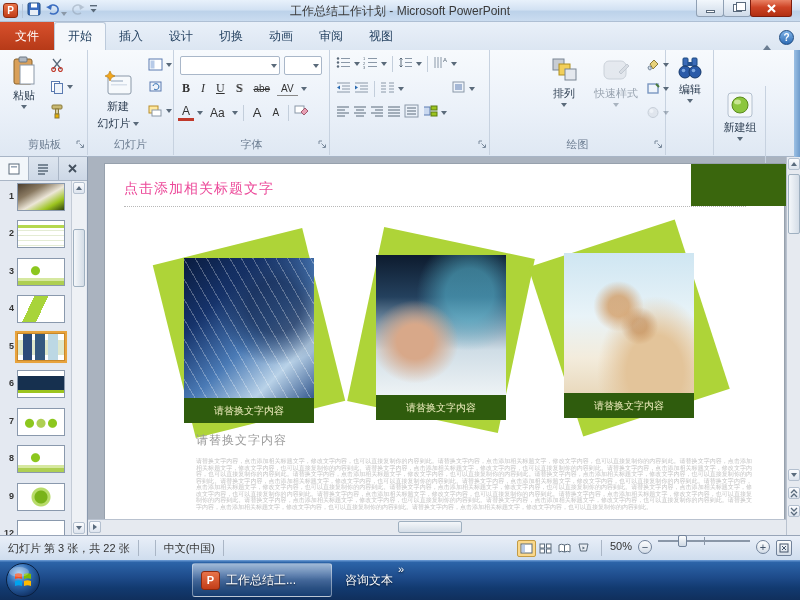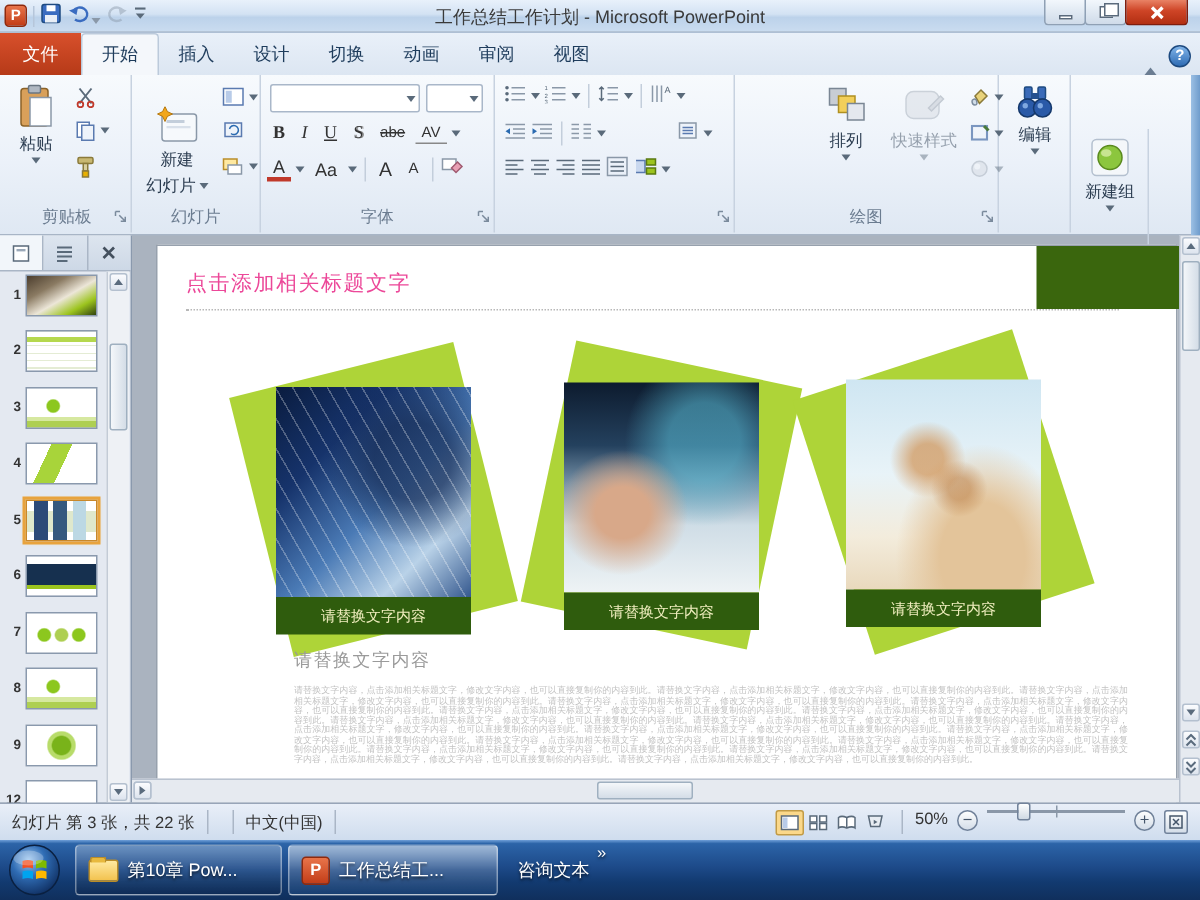--- a/index.html
+++ b/index.html
@@ -707,24 +707,20 @@
           </radialGradient>
         </defs>
         <circle cx="18" cy="18" r="16.5" fill="url(#orb)" stroke="#0a2040"></circle>
         <path d="M10 12 Q13.5 10.5 17 12 L17 17 Q13.5 15.5 10 17 Z" fill="#f25022"></path>
         <path d="M19 12 Q22.5 10.5 26 12 L26 17 Q22.5 15.5 19 17 Z" fill="#7fba00"></path>
         <path d="M10 19 Q13.5 17.5 17 19 L17 24 Q13.5 22.5 10 24 Z" fill="#00a4ef"></path>
         <path d="M19 19 Q22.5 17.5 26 19 L26 24 Q22.5 22.5 19 24 Z" fill="#ffb900"></path>
         <ellipse cx="14" cy="10" rx="10" ry="5" fill="#fff" opacity=".25"></ellipse>
       </svg>
     </div>
-    <div class="task" style="left:50px;width:138px;">
-      <div class="folder-ico"></div>
-      <span>第10章 Pow...</span>
-    </div>
     <div class="task active" style="left:192px;width:140px;">
       <div class="ppt-task-ico">P</div>
       <span>工作总结工...</span>
     </div>
     <div class="tb-text" style="left:345px;">咨询文本</div>
     <div class="chevron" style="left:398px;top:563px;position:absolute;top:3px;left:398px;">»</div>
 
   </div>
 
 </div>

